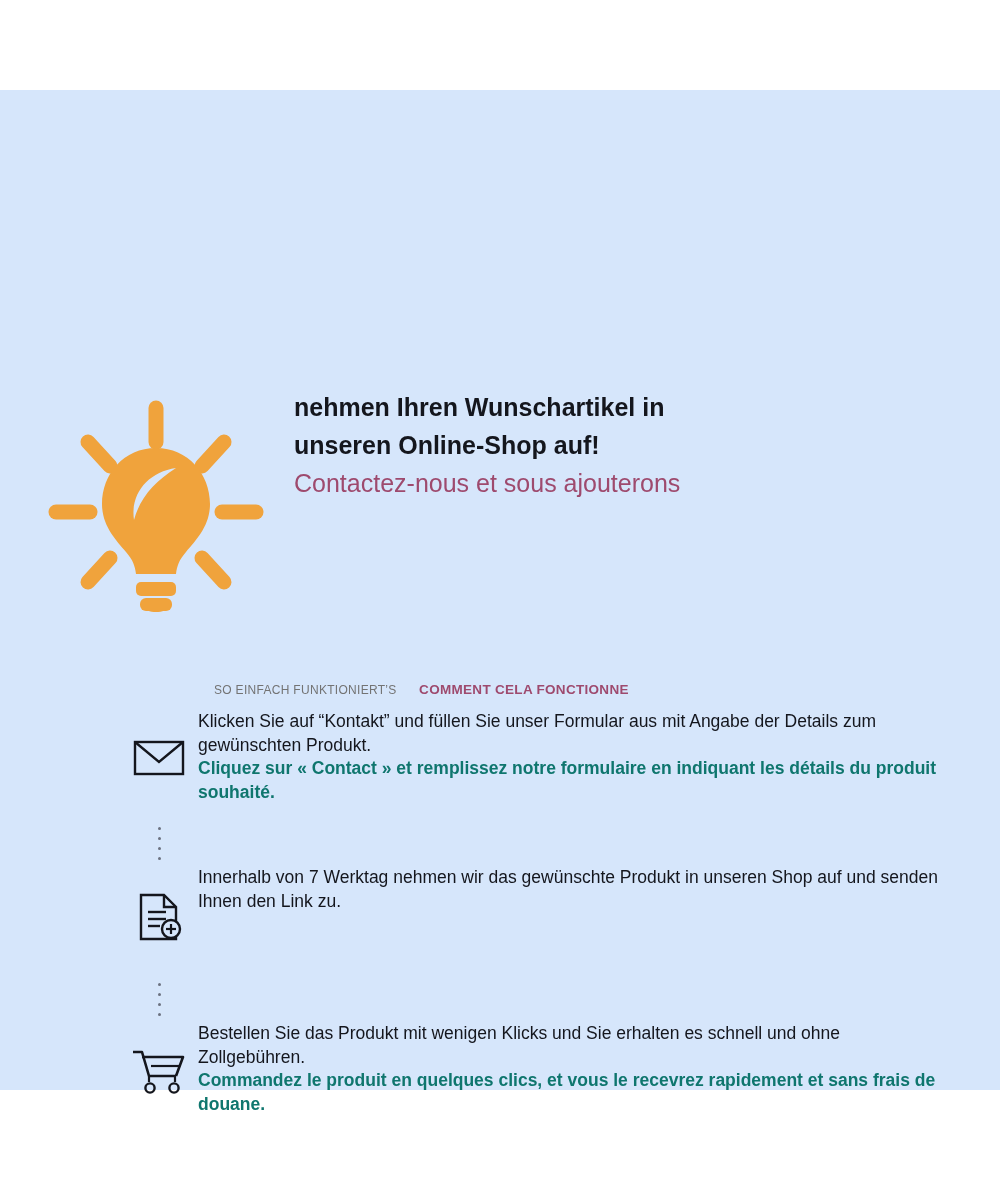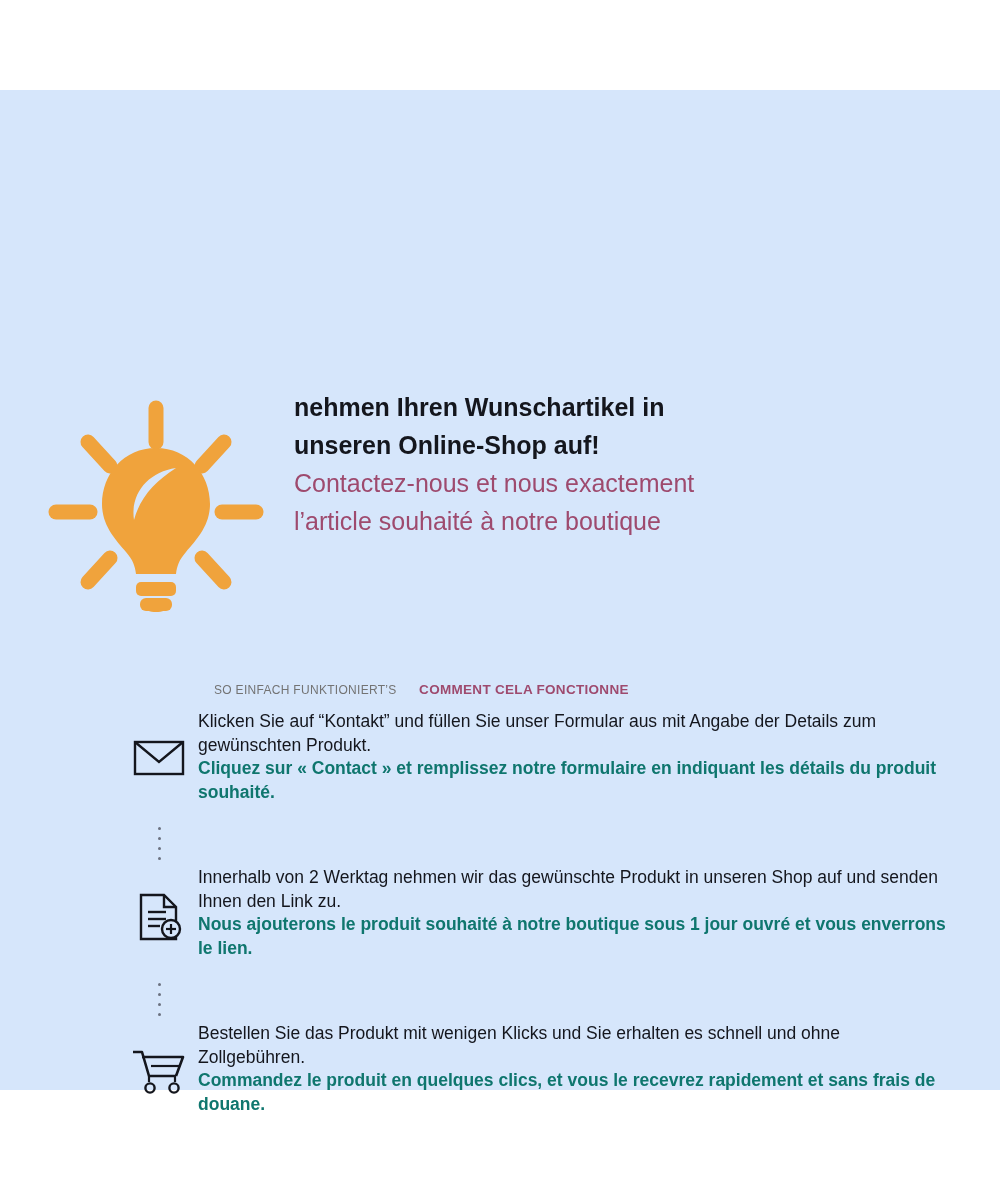--- a/index.html
+++ b/index.html
@@ -172,22 +172,21 @@
       <rect x="100" y="192" width="40" height="14" rx="5" fill="#f0a33c"></rect>
       <path d="M108 216 C 108 224, 132 224, 132 216 Z" fill="#f0a33c"></path>
       <rect x="104" y="208" width="32" height="13" rx="6" fill="#f0a33c"></rect>
       <path d="M98 130 C 94 104, 112 82, 140 78 C 118 92, 104 108, 98 130 Z" fill="#d6e6fb"></path>
     </svg>
   </div>
 
   <div class="subhead">
     <p class="de">nehmen Ihren Wunschartikel in</p>
     <p class="de">unseren Online-Shop auf!</p>
-    <p class="fr">Contactez-nous et nous exactement</p>
-    <p class="fr">l’article souhaité à notre boutique</p>
+    <p class="fr">Contactez-nous et sous ajouterons</p>
   </div>
 
   <div class="steps-head">
     <span class="de">SO EINFACH FUNKTIONIERT’S</span>
     <span class="fr">COMMENT CELA FONCTIONNE</span>
   </div>
 
   <div class="steps">
 
     <div class="step">
@@ -219,22 +218,21 @@
           <polyline points="28,3 28,15 40,15" fill="none" stroke="#14161d" stroke-width="2.4"></polyline>
           <line x1="12" y1="20" x2="30" y2="20" stroke="#14161d" stroke-width="2.4"></line>
           <line x1="12" y1="27" x2="30" y2="27" stroke="#14161d" stroke-width="2.4"></line>
           <line x1="12" y1="34" x2="24" y2="34" stroke="#14161d" stroke-width="2.4"></line>
           <circle cx="35" cy="37" r="9" fill="#d6e6fb" stroke="#14161d" stroke-width="2.4"></circle>
           <line x1="35" y1="32" x2="35" y2="42" stroke="#14161d" stroke-width="2.2"></line>
           <line x1="30" y1="37" x2="40" y2="37" stroke="#14161d" stroke-width="2.2"></line>
         </svg>
       </div>
       <div class="step-text">
-        <p class="de">Innerhalb von 2 Werktag nehmen wir das gewünschte Produkt in unseren Shop auf und senden Ihnen den Link zu.</p>
-        <p class="fr">Nous ajouterons le produit souhaité à notre boutique sous 1 jour ouvré et vous enverrons le lien.</p>
+        <p class="de">Innerhalb von 7 Werktag nehmen wir das gewünschte Produkt in unseren Shop auf und senden Ihnen den Link zu.</p>
       </div>
     </div>
 
     <div class="connector">
       <div class="dots">
         <span></span>
           <span></span>
           <span></span>
           <span></span>
       </div>

